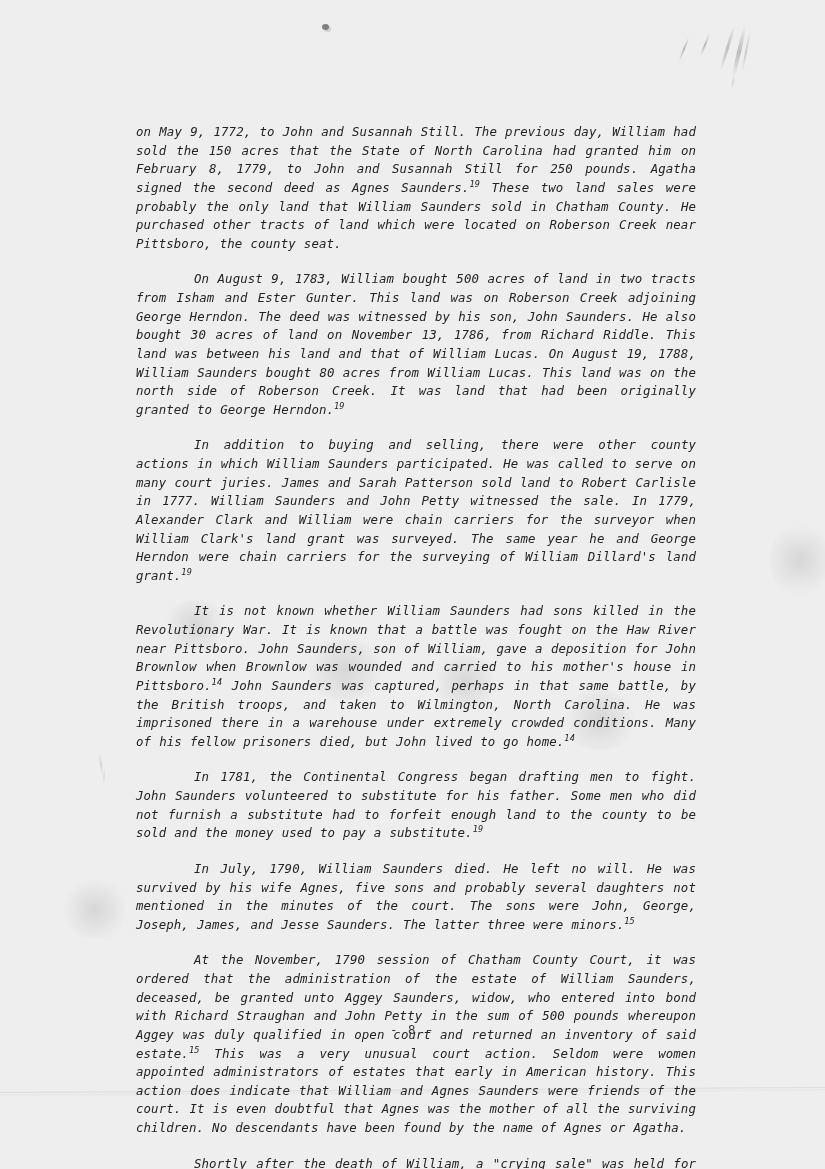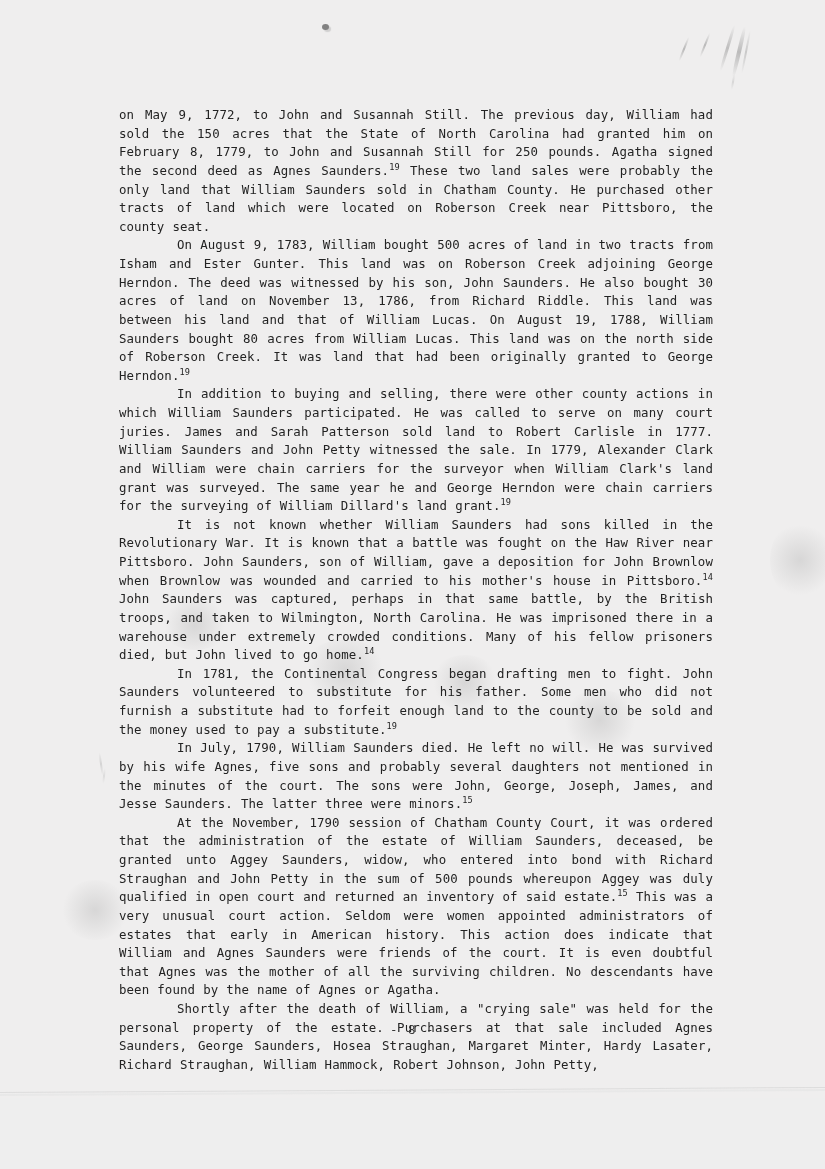--- a/index.html
+++ b/index.html
@@ -64,28 +64,29 @@
     top: 106px;
     width: 594px;
     font-family: "DejaVu Sans Mono", "Liberation Mono", monospace;
     font-size: 12.4px;
     line-height: 18.63px;
     color: #232323;
     letter-spacing: 0.1px;
   }
 
   .para {
-    margin: 0;
+    margin: 17px;
     padding: 0;
     text-align: justify;
     text-align-last: left;
     text-justify: inter-word;
     word-spacing: 0.5px;
     -webkit-hyphens: none;
     hyphens: none;
+    font-style: italic;
   }
   .para .indent {
     display: inline-block;
     width: 58px;
   }
   sup {
     font-size: 8.6px;
     line-height: 0;
     vertical-align: 5px;
   }

